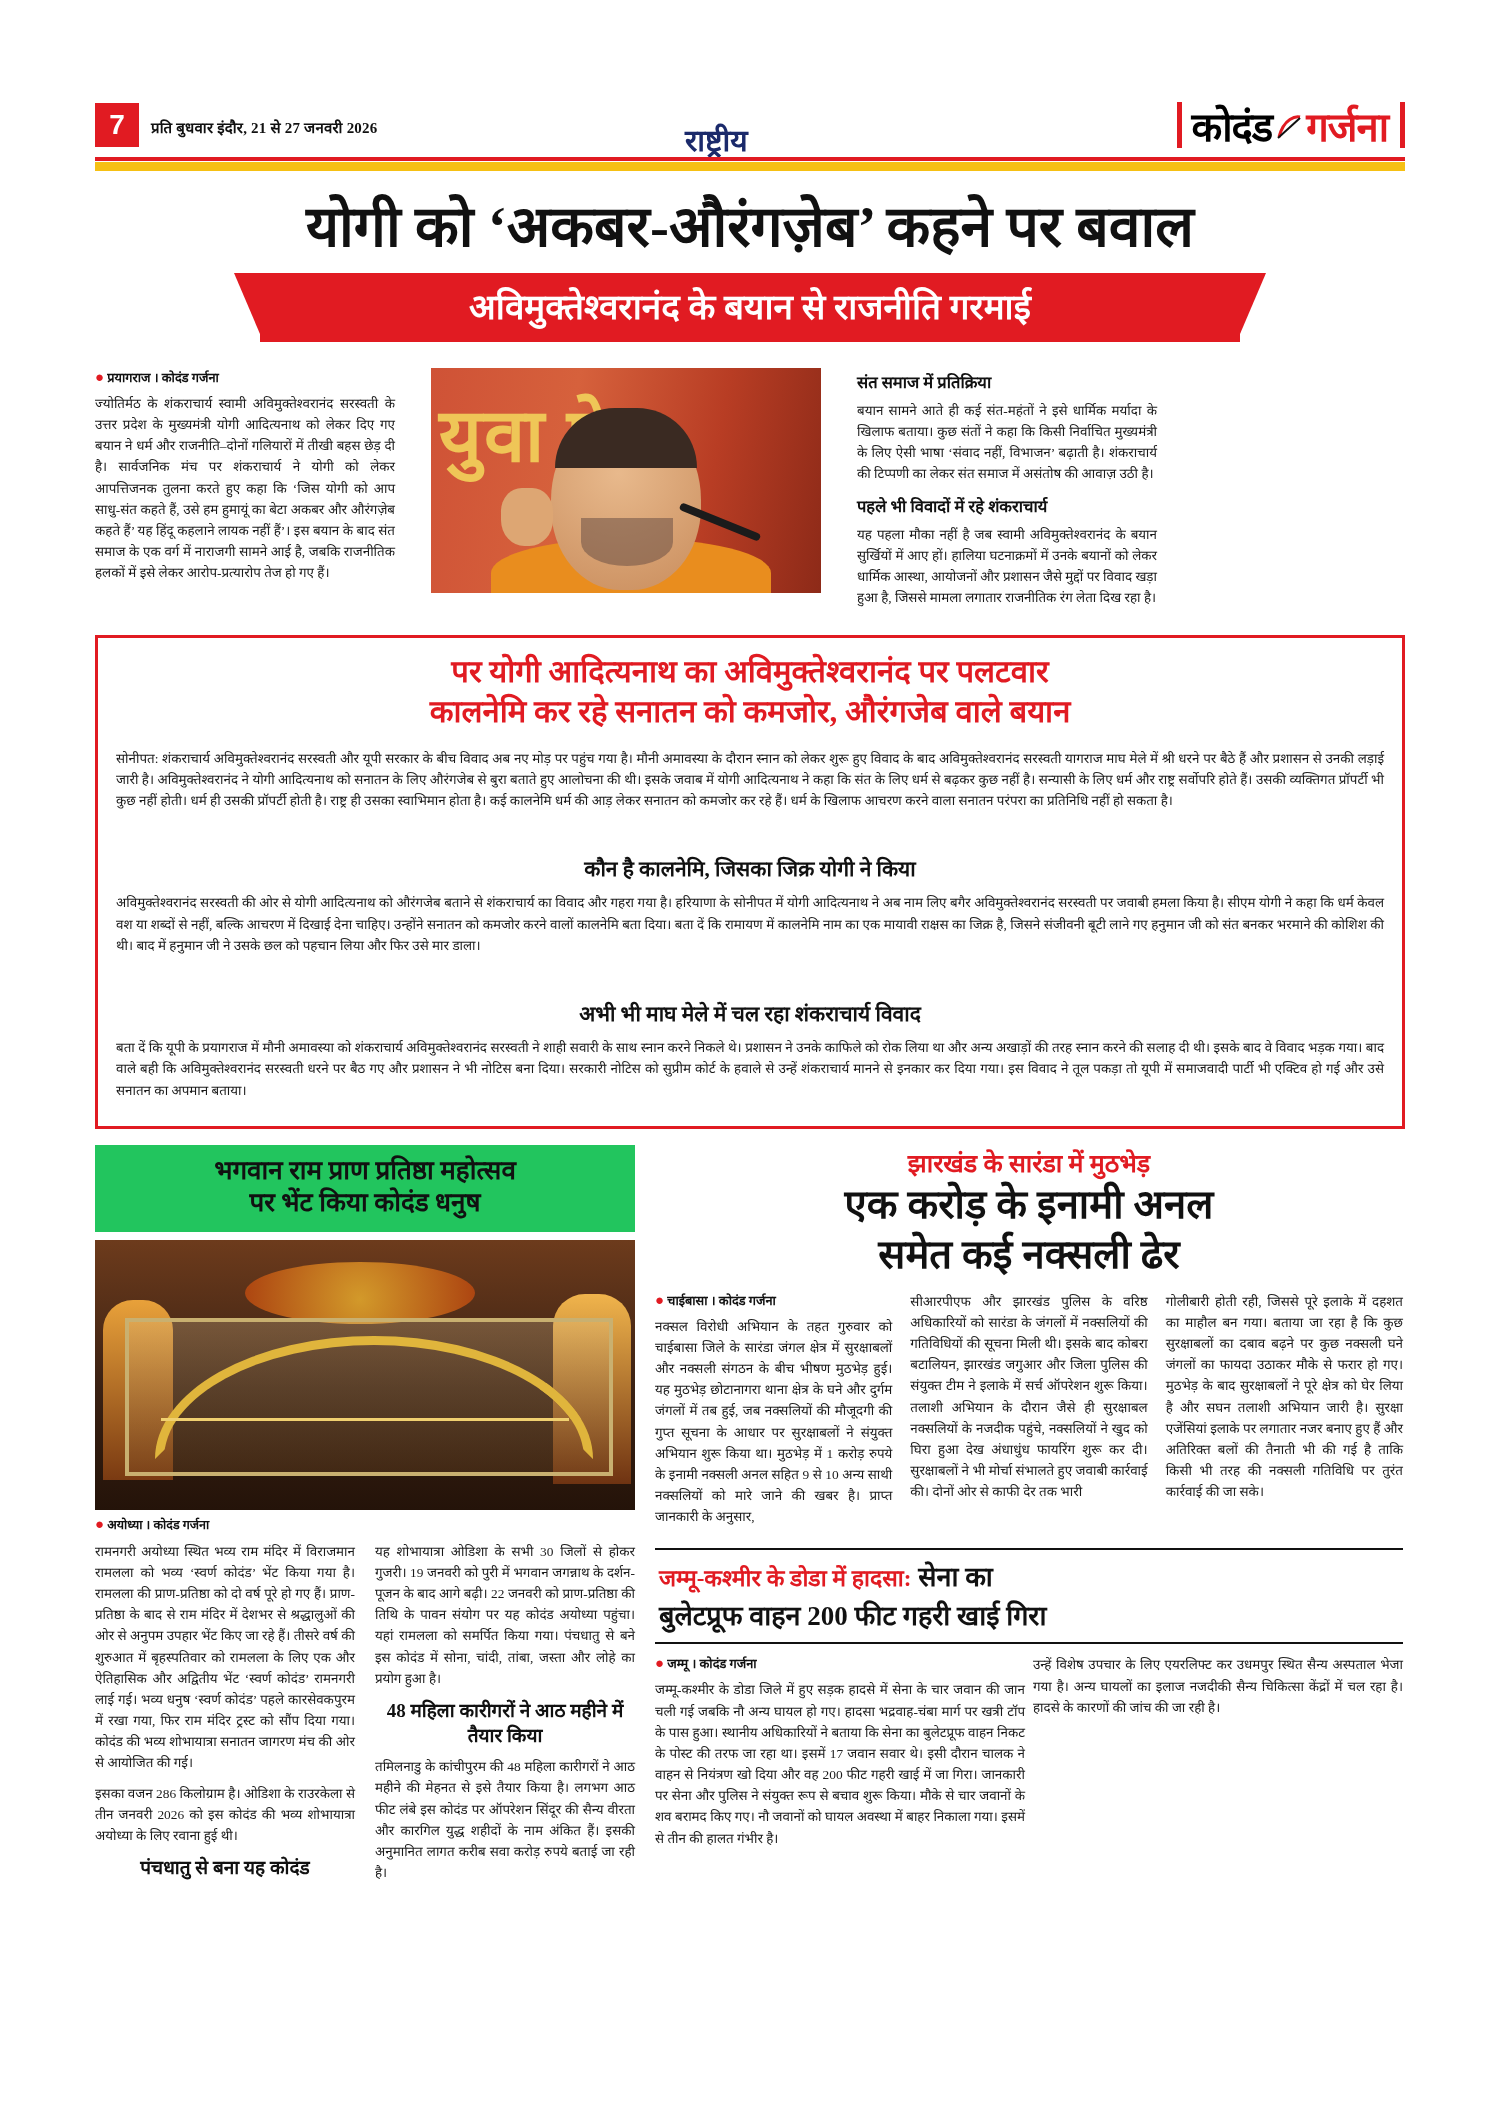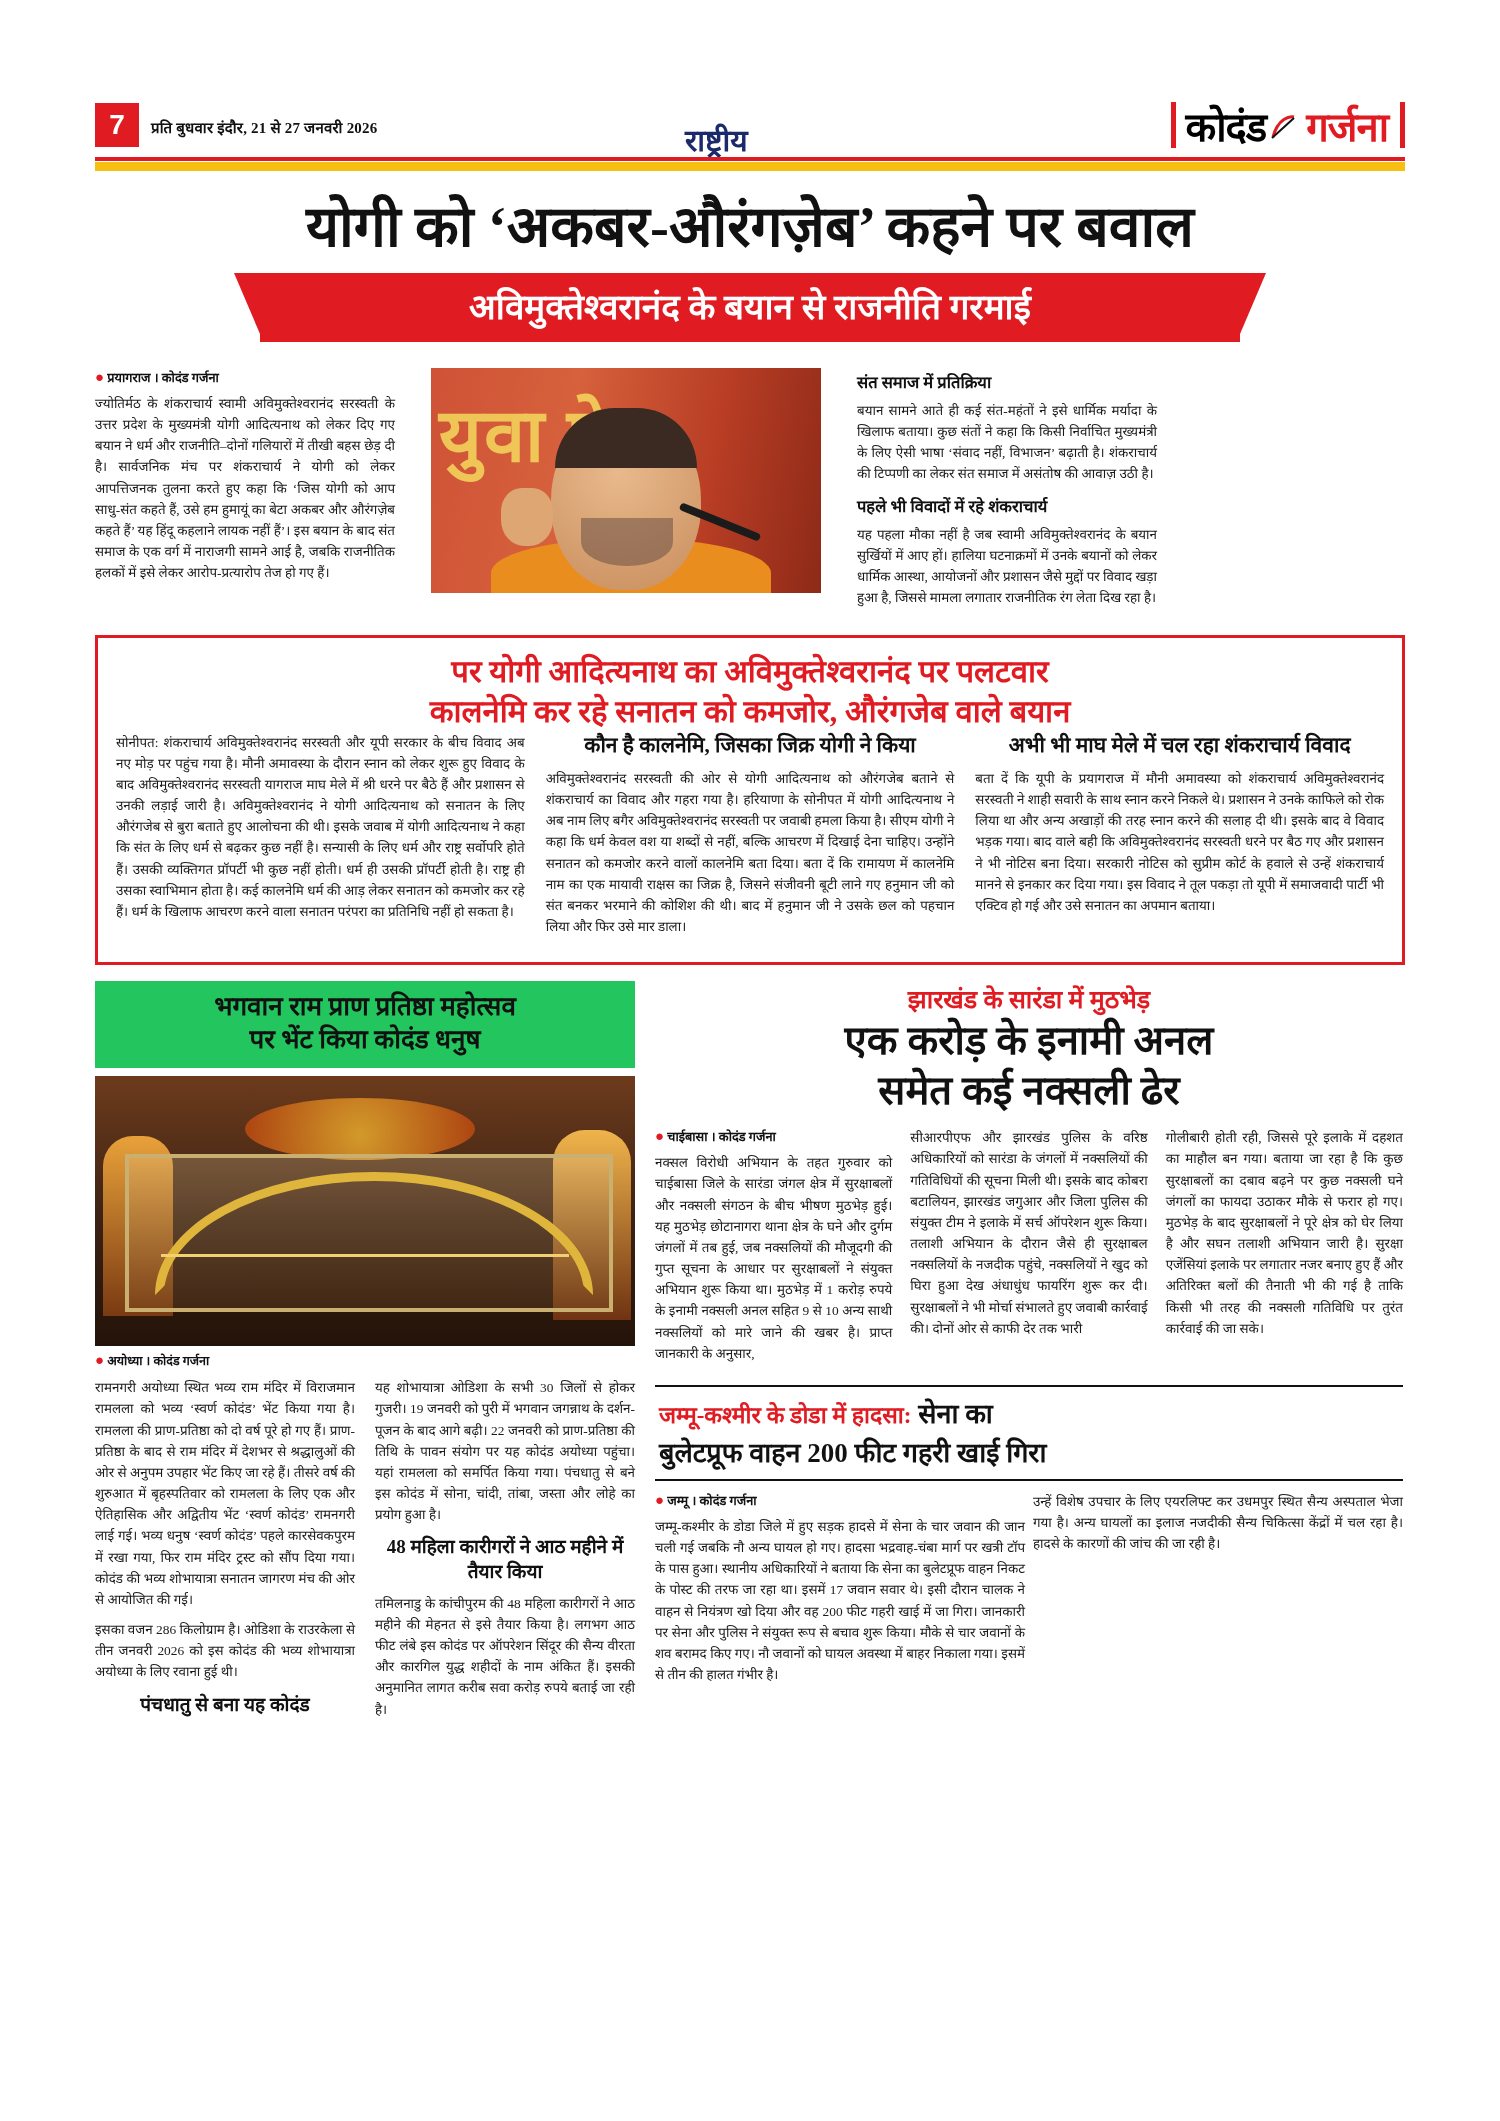--- a/index.html
+++ b/index.html
@@ -11,21 +11,21 @@
   .masthead{position:relative;height:62px;}
   .pagenum{position:absolute;left:0;top:8px;width:44px;height:44px;background:#e11b22;color:#fff;
            font-family:"Liberation Sans",sans-serif;font-weight:bold;font-size:28px;display:flex;
            align-items:center;justify-content:center;}
   .issue{position:absolute;left:56px;top:22px;font-size:15px;font-weight:bold;letter-spacing:.2px;color:#111;}
   .section-name{position:absolute;left:590px;top:24px;font-size:30px;font-weight:bold;color:#1b2a6b;
                 font-family:"Liberation Serif",serif;}
   .brandbar{position:absolute;right:0;top:4px;height:52px;display:flex;align-items:center;}
   .bline{width:5px;height:46px;background:#e11b22;margin-right:10px;}
   .brand1{font-family:"Liberation Serif",serif;font-weight:bold;font-size:40px;color:#000;letter-spacing:-1px;}
-  .brand2{font-family:"Liberation Serif",serif;font-weight:bold;font-size:40px;color:#e11b22;margin-left:6px;letter-spacing:-1px;}
+  .brand2{font-family:"Liberation Serif",serif;font-weight:bold;font-size:40px;color:#e11b22;margin-left:0;letter-spacing:-1px;}
   .brandend{width:5px;height:46px;background:#e11b22;margin-left:12px;}
   .bowicon{display:inline-block;width:26px;height:26px;margin:0 4px -4px 4px;}
   .rule-red{position:absolute;left:0;right:0;height:4px;background:#e11b22;}
   .rule-yellow{position:absolute;left:0;right:0;height:9px;background:#f6c013;}
 
   
   .headline{margin-top:22px;text-align:center;font-size:57px;font-weight:bold;line-height:1.12;color:#111;}
   .subbanner{margin:14px auto 0 auto;width:980px;background:#e11b22;color:#fff;text-align:center;
              font-size:35px;font-weight:bold;padding:9px 0 13px 0;position:relative;}
   .subbanner:before,.subbanner:after{content:"";position:absolute;top:0;width:0;height:0;}
@@ -52,21 +52,21 @@
             background:radial-gradient(circle at 45% 35%,#e8b98c,#c98d5d);}
   .ph1-hair{position:absolute;left:124px;top:40px;width:142px;height:60px;border-radius:70px 70px 0 0;background:#3a2a22;}
   .ph1-robe{position:absolute;left:60px;top:170px;width:280px;height:70px;background:#e98d1e;border-radius:50% 50% 0 0;}
   .ph1-beard{position:absolute;left:150px;top:150px;width:92px;height:48px;border-radius:0 0 50% 50%;background:#6b5046;opacity:.55;}
   .ph1-mic{position:absolute;left:246px;top:150px;width:86px;height:8px;background:#1b1b1b;transform:rotate(22deg);border-radius:4px;}
   .ph1-hand{position:absolute;left:70px;top:120px;width:52px;height:58px;border-radius:40% 40% 45% 45%;background:#dda673;}
 
   
   .redbox{margin-top:18px;border:3px solid #e11b22;padding:14px 18px 16px 18px;}
   .redbox-title{text-align:center;color:#e11b22;font-size:31px;font-weight:bold;line-height:1.28;}
-  .redbox-cols{display:flex;gap:21px;margin-top:0;}
+  .redbox-cols{display:flex;gap:36px;margin-top:16px;flex-direction:column;}
   .rb{flex:1;}
   .rb .ctitle{text-align:center;font-size:21px;font-weight:bold;line-height:1.3;margin-bottom:9px;}
 
   
   .midwrap{display:flex;gap:20px;margin-top:16px;}
   .leftblk{width:540px;}
   .rightblk{width:748px;}
   .grayhead{background:#22c55e;text-align:center;font-size:26px;font-weight:bold;line-height:1.25;padding:10px 6px 12px 6px;}
   .tphoto2{width:540px;height:270px;position:relative;overflow:hidden;margin-top:8px;background:#2a1a12;}
   .ph2-bg{position:absolute;inset:0;background:linear-gradient(180deg,#6d3b1c 0%,#3a2113 55%,#241309 100%);}

